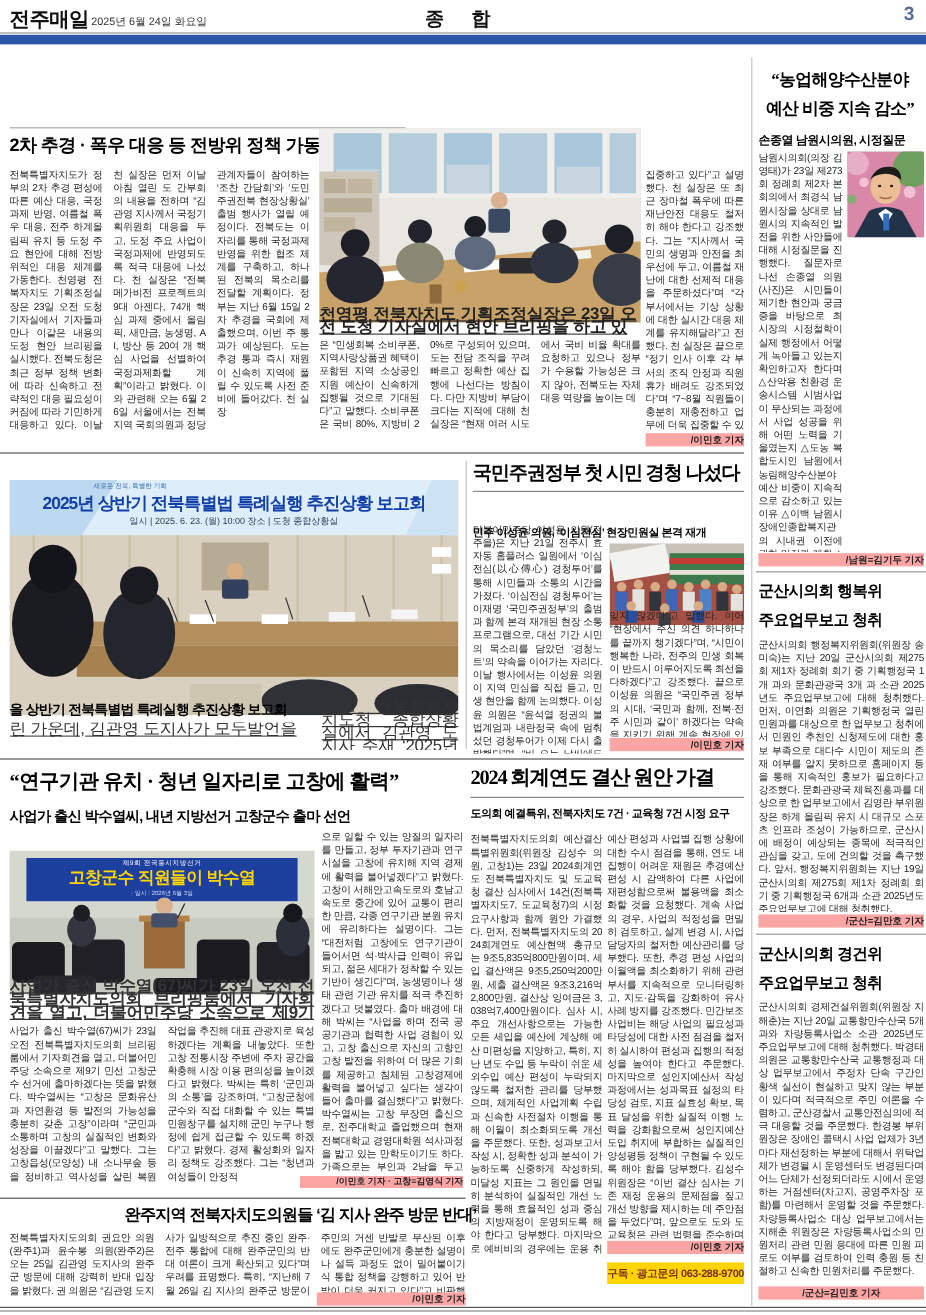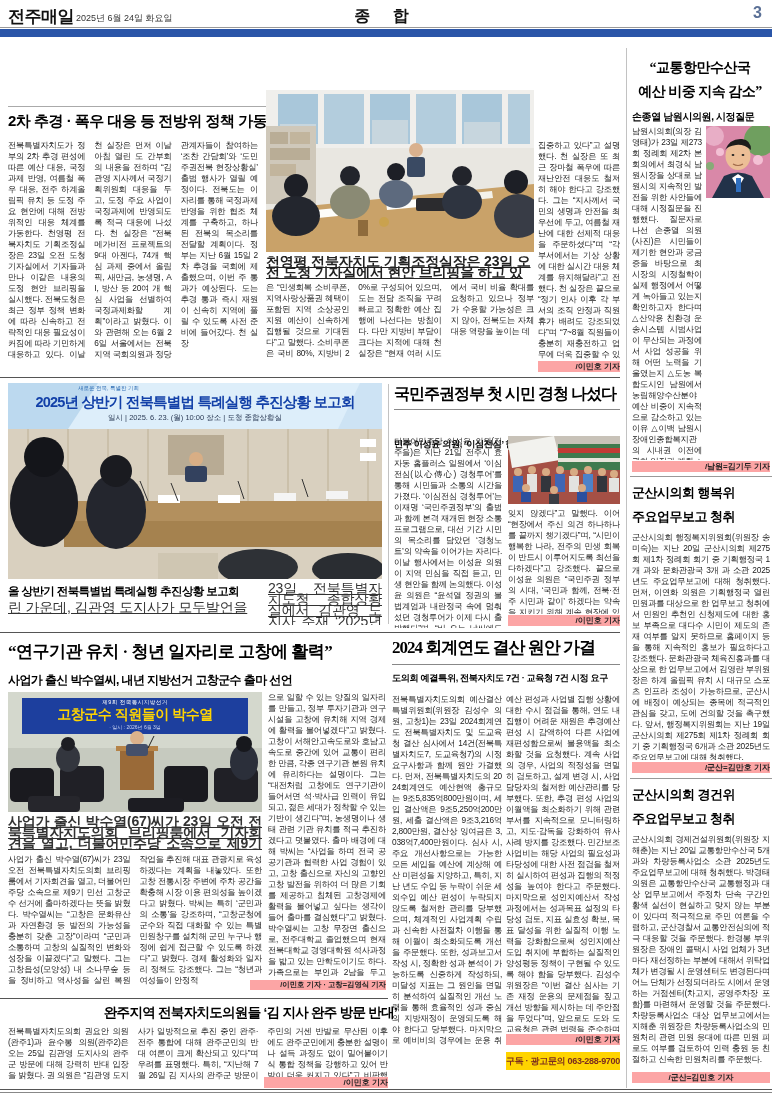--- a/index.html
+++ b/index.html
@@ -7,21 +7,21 @@
         font-family:"Liberation Sans","DejaVu Sans",sans-serif;color:#111;overflow:hidden;margin:0 auto;}
   .abs{position:absolute;}
   .j{font-size:8.3px;line-height:11px;text-align:justify;word-break:break-all;
      overflow:hidden;color:#222;letter-spacing:-0.2px;}
   .cols2{column-count:2;column-gap:9px;}
   .cols3{column-count:3;column-gap:9px;}
   .serif{font-family:"Liberation Serif","DejaVu Serif",serif;}
   .hline{position:absolute;height:1px;background:#555;}
   .vline{position:absolute;width:1px;background:#c2c2c2;}
   .byline{position:absolute;font-size:8px;font-weight:bold;text-align:right;color:#222;background:#fca5a5;}
-  .photo{position:absolute;overflow:hidden;background:#ddd;}
+  .photo{position:absolute;overflow:hidden;background:#ddd;margin-top:17px;}
   .photo svg{display:block;}
   .cap{font-size:14px;line-height:11px;color:#333;letter-spacing:-0.2px;overflow:hidden;text-decoration:underline;}
   .headbold{font-weight:bold;color:#000;}
   .adbox{position:absolute;background:#ffd400;display:flex;align-items:center;justify-content:center;
          font-size:9px;font-weight:bold;color:#7b2d1e;letter-spacing:-0.3px;}
   .bannertext{position:absolute;left:0;right:0;text-align:center;}
 </style>
 </head>
 <body>
 
@@ -226,21 +226,21 @@
 
   <div class="abs headbold" style="left:15px;top:1004px;width:382px;font-size:13.5px;letter-spacing:-0.7px;text-align:right;">완주지역 전북자치도의원들 ‘김 지사 완주 방문 반대’</div>
   <div class="abs j cols3" style="left:8px;top:1026px;width:380px;height:62px;">전북특별자치도의회 권요안 의원(완주1)과 윤수봉 의원(완주2)은 오는 25일 김관영 도지사의 완주군 방문에 대해 강력히 반대 입장을 밝혔다. 권 의원은 “김관영 도지사가 일방적으로 추진 중인 완주·전주 통합에 대해 완주군민의 반대 여론이 크게 확산되고 있다”며 우려를 표명했다. 특히, “지난해 7월 26일 김 지사의 완주군 방문이 주민의 거센 반발로 무산된 이후에도 완주군민에게 충분한 설명이나 설득 과정도 없이 밀어붙이기식 통합 정책을 강행하고 있어 반발이 더욱 커지고 있다”고 비판했다. 윤 의원 역시 “지금은 군민들의 신뢰를 회복해야 할 시점이며 도지사는 완주군 방문에 앞서 군민들의 의견을 충분히 경청하고, 소통에 기반한 정책 결정을 해야한다”고 강조했다.</div>
   <div class="byline" style="left:264px;top:1077px;width:124px;">/이민호 기자</div>
 
   <div class="hline" style="left:0;top:1089px;width:772px;"></div>
   <div class="hline" style="left:0;top:1092px;width:772px;background:#888;"></div>
 
   <div class="vline" style="left:626px;top:48px;height:1040px;"></div>
 
-  <div class="abs headbold serif" style="left:630px;top:56px;width:140px;font-size:14px;line-height:24px;text-align:center;white-space:pre-line;letter-spacing:-0.5px;">“교통항만수산국
+  <div class="abs headbold serif" style="left:630px;top:56px;width:140px;font-size:14px;line-height:24px;text-align:center;white-space:pre-line;letter-spacing:-0.5px;">“농업해양수산분야
 예산 비중 지속 감소”</div>
   <div class="abs headbold" style="left:632px;top:110px;width:138px;font-size:10px;letter-spacing:-0.4px;">손종열 남원시의원, 시정질문</div>
   <div class="abs" style="left:632px;top:126px;width:138px;height:334px;overflow:hidden;">
     <div class="photo" style="position:relative;float:right;width:64px;height:72px;margin:0 0 3px 4px;">
       <svg width="64" height="72" viewBox="0 0 64 72">
         <rect x="0" y="0" width="64" height="72" fill="#d988a8"></rect>
         <circle cx="54" cy="14" r="16" fill="#6f9f5f"></circle>
           <circle cx="8" cy="10" r="10" fill="#e8aec6"></circle>
         <circle cx="14" cy="26" r="4" fill="#f3c0d4"></circle>
           <circle cx="52" cy="34" r="5" fill="#f3c0d4"></circle>

